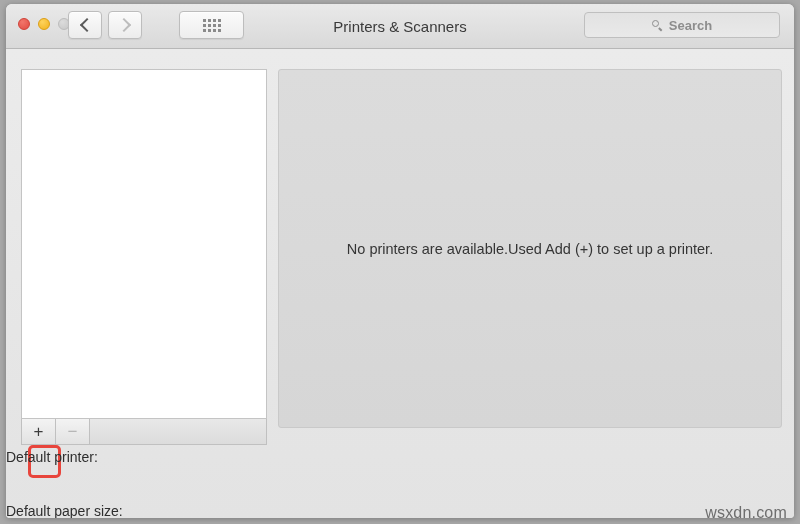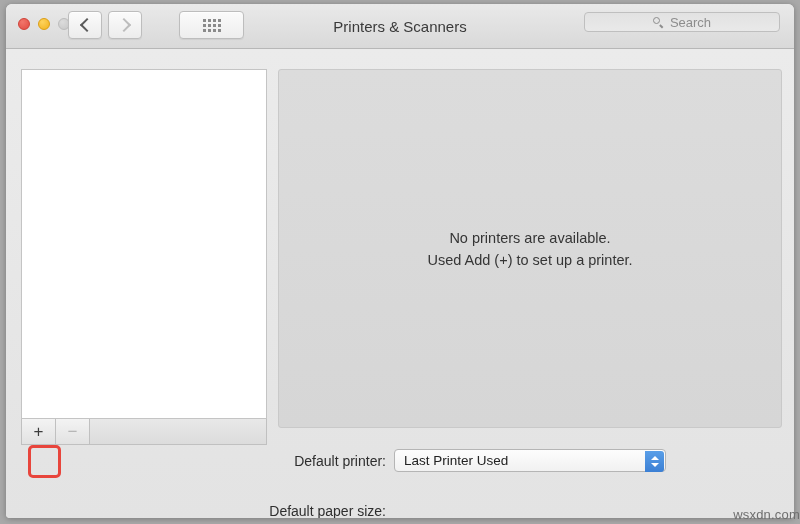--- a/index.html
+++ b/index.html
@@ -112,29 +112,30 @@
     text-align: center;
     font-size: 15px;
     color: #3a3a3a;
   }
 
   .searchfield {
     position: absolute;
     right: 14px;
     top: 8px;
     width: 196px;
-    height: 20px;
+    height: 26px;
     border-radius: 4px;
     background: linear-gradient(to bottom, #e2e2e2, #e9e9e9);
     border: 1px solid #bfbfbf;
     box-sizing: border-box;
     display: flex;
     align-items: center;
     justify-content: center;
     gap: 6px;
+    font-weight: bold;
   }
   .mag {
     position: relative;
     width: 11px; height: 11px;
     flex: 0 0 auto;
   }
   .mag::before {
     content: "";
     position: absolute;
     left: 0; top: 0;
@@ -222,43 +223,43 @@
     position: absolute;
     left: 272px;
     top: 20px;
     width: 504px;
     height: 359px;
     background: linear-gradient(to bottom, #dcdcdc, #d6d6d6);
     border: 1px solid #c9c9c9;
     border-radius: 3px;
     box-sizing: border-box;
     display: flex;
-    flex-direction: column;
+    flex-direction: row;
     align-items: center;
     justify-content: center;
   }
   .empty-line {
     font-size: 14.5px;
     color: #353535;
     line-height: 22px;
     text-align: center;
   }
 
   
   .optrow {
     position: absolute;
     display: flex;
     align-items: center;
   }
   .optrow.r1 { left: 0; top: 400px; width: 740px; }
   .optrow.r2 { left: 0; top: 454px; width: 740px; }
 
   .optlabel {
-    width: 388px;
-    text-align: right;
+    width: 429px;
+    text-align: left;
     font-size: 14px;
     color: #2e2e2e;
     padding-right: 8px;
     box-sizing: border-box;
   }
   .popup {
     position: relative;
     width: 272px;
     height: 23px;
     border-radius: 4px;
@@ -289,23 +290,23 @@
   .stepper .up, .stepper .down {
     width: 0; height: 0;
     border-left: 4px solid transparent;
     border-right: 4px solid transparent;
   }
   .stepper .up   { border-bottom: 4px solid #ffffff; }
   .stepper .down { border-top: 4px solid #ffffff; }
 
   .watermark {
     position: absolute;
-    right: 0;
+    right: 13px;
     bottom: 2px;
-    font-size: 13px;
+    font-size: 16px;
     color: #6e6e6e;
     letter-spacing: 0.2px;
   }
 </style>
 </head>
 <body>
 
 <div class="window">
 
   <div class="toolbar">
@@ -362,27 +363,20 @@
 
     <div class="add-highlight"></div>
 
     <div class="mainpanel">
       <div class="empty-line">No printers are available.</div>
       <div class="empty-line">Used Add (+) to set up a printer.</div>
     </div>
 
     <div class="optrow r1">
       <div class="optlabel">Default printer:</div>
-      <div class="popup">
-        <span class="popup-value">Last Printer Used</span>
-        <span class="stepper">
-          <span class="up"></span>
-            <span class="down"></span>
-        </span>
-      </div>
     </div>
 
     <div class="optrow r2">
       <div class="optlabel">Default paper size:</div>
     </div>
 
   </div>
 </div>
 
 <div class="watermark">wsxdn.com</div>

